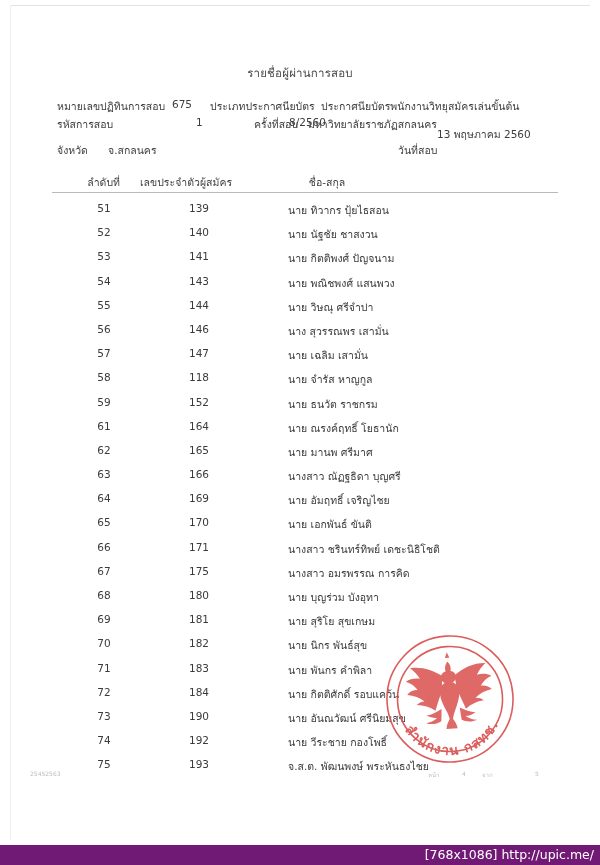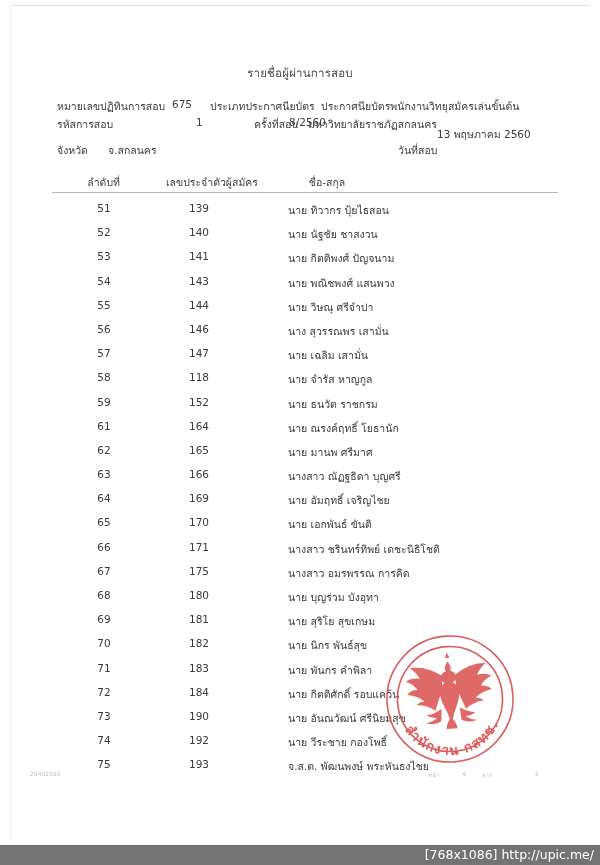--- a/index.html
+++ b/index.html
@@ -103,21 +103,21 @@
     top: 174px;
     width: 600px;
   }
   .col-head {
     position: relative;
     height: 18px;
     font-size: 10.5px;
     color: #3f3f3f;
   }
   .ch-no   { position: absolute; left: 56px;  width: 64px;  text-align: right; }
-  .ch-id   { position: absolute; left: 140px; width: 118px; text-align: right; }
+  .ch-id   { position: absolute; left: 140px; width: 118px; text-align: left; }
   .ch-name { position: absolute; left: 272px; width: 110px; text-align: center; }
 
   .head-rule {
     position: absolute;
     left: 52px;
     top: 18px;
     width: 506px;
     height: 1px;
     background: #b9b9b9;
   }
@@ -166,21 +166,21 @@
   }
   .seal svg { display: block; width: 134px; height: 134px; }
 
   
   .watermark-bar {
     position: absolute;
     left: 0;
     top: 845px;
     width: 600px;
     height: 20px;
-    background: #737373;
+    background: #701a75;
   }
   .watermark-text {
     position: absolute;
     right: 6px;
     top: 2px;
     font-family: "DejaVu Sans", "Liberation Sans", sans-serif;
     font-size: 12.5px;
     color: #ffffff;
     white-space: nowrap;
   }

